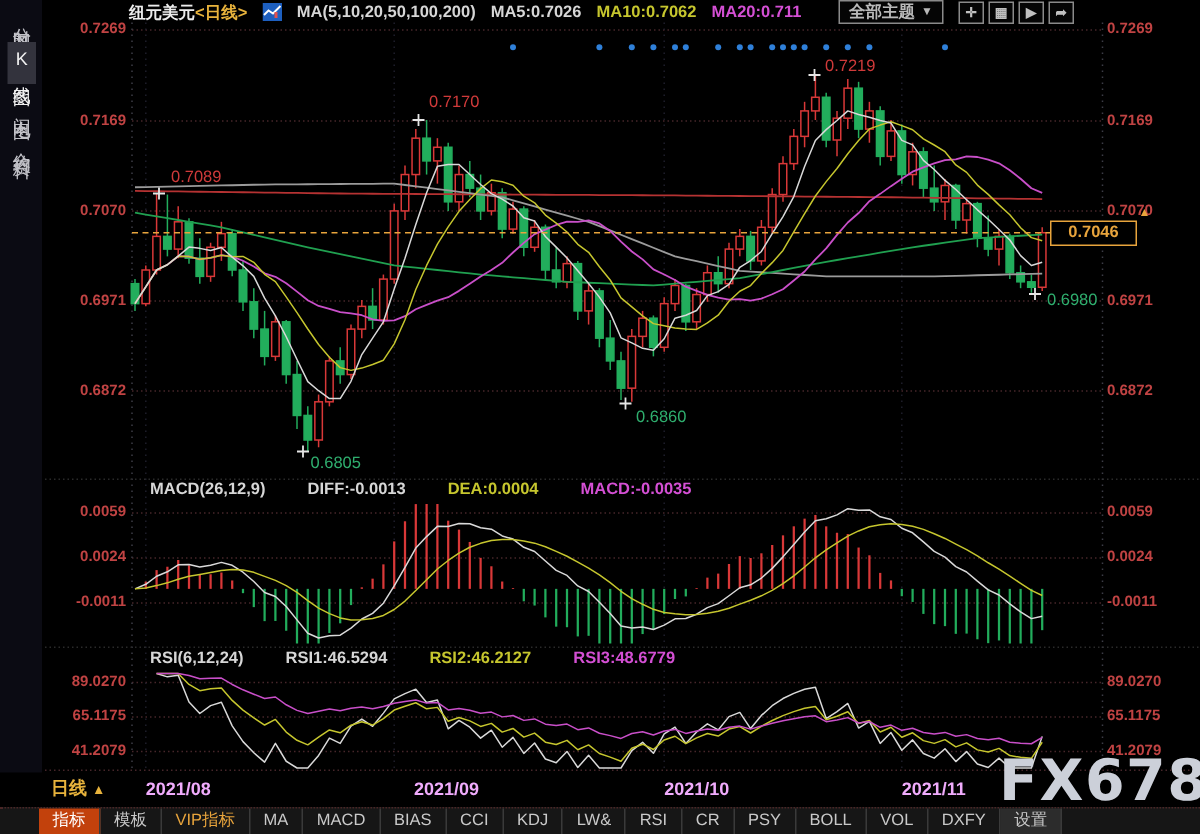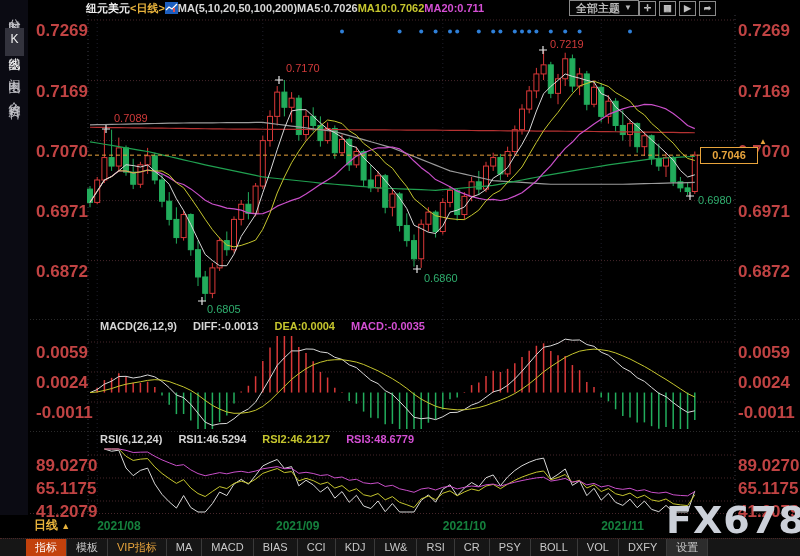--- a/index.html
+++ b/index.html
@@ -1,42 +1,42 @@
 <!DOCTYPE html>
 <html><head>
 <meta charset="utf-8">
 <style>
   html,body{margin:0;padding:0;background:#000;}
   #app{position:relative;width:800px;height:556px;background:#000;overflow:hidden;
        font-family:"Liberation Sans",sans-serif;}
   #chart{position:absolute;left:0;top:0;z-index:1;}
   
   #titlebar{position:absolute;left:86px;top:0;right:84px;height:16px;display:flex;align-items:center;
-            gap:0;font-size:11px;font-weight:700;z-index:6;white-space:nowrap;}
+            gap:10px;font-size:11px;font-weight:700;z-index:6;white-space:nowrap;}
   .t-sym{color:#ececec}.t-per{color:#e8b33c}
   .t-w{color:#d6d6d6}.t-y{color:#c6c62e}.t-m{color:#d44fd4}
   .spacer{flex:1}
   #theme-btn{border:1px solid #8a8a8a;background:#050505;color:#b9b9b9;font-size:11px;
              height:14px;line-height:12px;padding:0 6px;display:flex;align-items:center;gap:4px;cursor:pointer;}
   .tico{width:15px;height:13px;border:1px solid #8a8a8a;color:#c0c0c0;font-size:9px;line-height:12px;
         text-align:center;cursor:pointer;background:#050505;}
   
   #sidebar{position:absolute;left:0;top:0;width:28px;height:515px;background:#0b0b13;z-index:7;
            display:flex;flex-direction:column;align-items:center;padding-top:5px;gap:9px;box-sizing:border-box;}
   .side-item{writing-mode:vertical-rl;text-orientation:upright;color:#c2c2c8;font-size:12px;
              letter-spacing:2px;padding:4px 1px;cursor:pointer;}
   .side-item.active{background:#33333d;color:#f2f2f2;}
   
-  .tick{position:absolute;font-size:17px;font-weight:700;color:#c04343;z-index:5;margin-top:7px;}
+  .tick{position:absolute;font-size:10px;font-weight:700;color:#c04343;z-index:5;}
   .tick.left{left:36px;width:48px;text-align:right;}
   .tick.right{left:738px;width:56px;text-align:left;}
-  .month{position:absolute;top:519px;color:#15803d;font-weight:700;font-size:12px;z-index:5;}
+  .month{position:absolute;top:519px;color:#f0abfc;font-weight:700;font-size:12px;z-index:5;}
   .ann{position:absolute;font-size:11px;font-weight:400;z-index:5;}
   .ann.swing-high{color:#d03a3a}.ann.swing-low{color:#2fae6e}
-  #macd-header,#rsi-header{position:absolute;left:88px;display:flex;gap:16px;font-size:11px;
+  #macd-header,#rsi-header{position:absolute;left:88px;display:flex;gap:28px;font-size:11px;
              font-weight:700;z-index:5;white-space:nowrap;padding-left:12px;}
   #macd-header{top:320px}#rsi-header{top:433px}
   #price-tag{position:absolute;left:700px;top:147px;width:56px;height:15px;border:1px solid #e8a43c;
              color:#e8a43c;background:#000;font-size:11px;font-weight:700;text-align:center;
              line-height:15px;z-index:6;}
   #price-arrow{position:absolute;left:759px;top:137px;color:#e8a43c;font-size:8px;z-index:6;}
   #period-btn{position:absolute;left:34px;top:517px;color:#e8b33c;font-weight:700;font-size:12px;
               z-index:6;cursor:pointer;}
   #watermark{position:absolute;left:666px;top:498px;font-size:38px;font-weight:700;color:#ccd0d9;
              z-index:8;font-family:"DejaVu Sans",sans-serif;letter-spacing:1px;}

